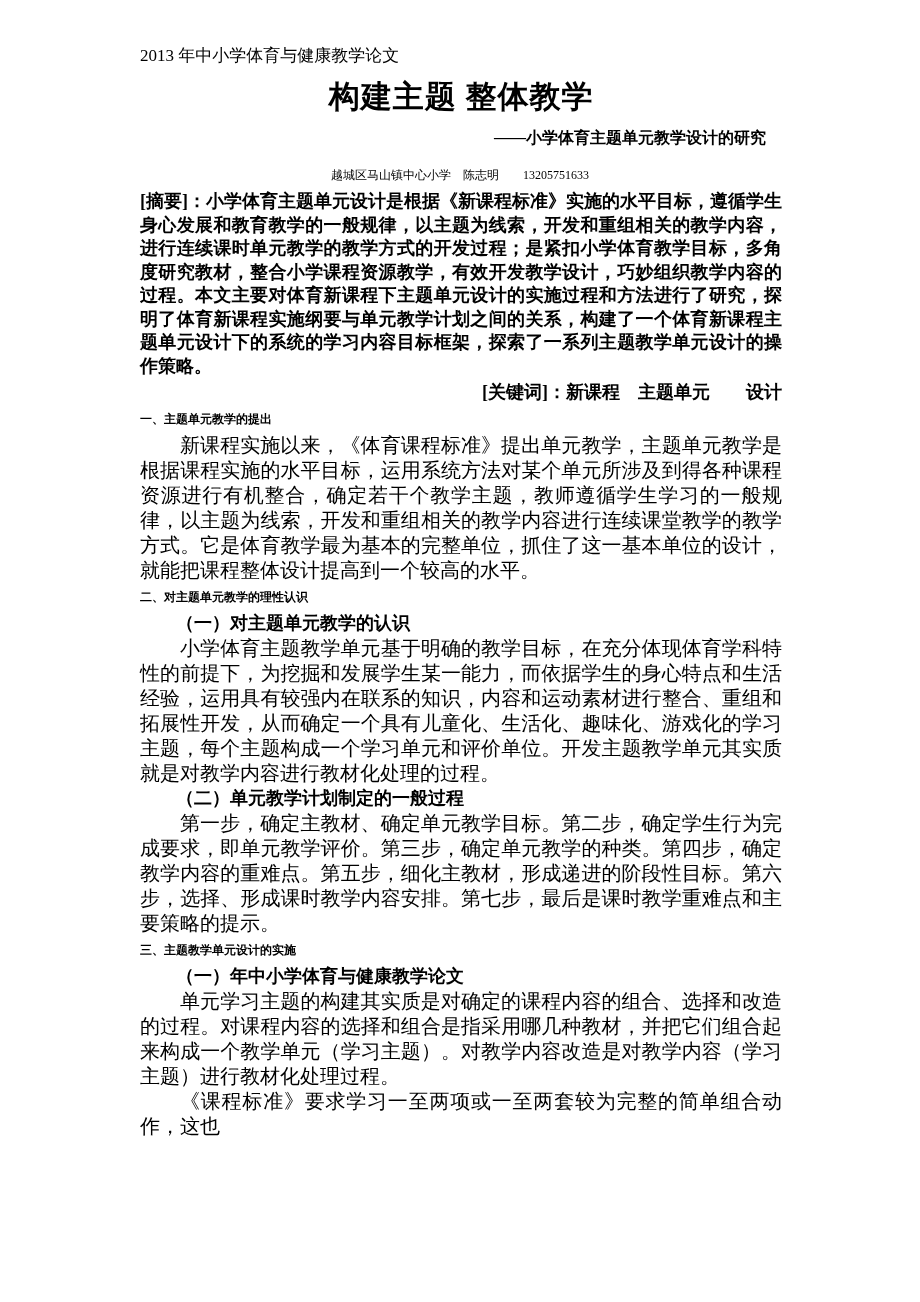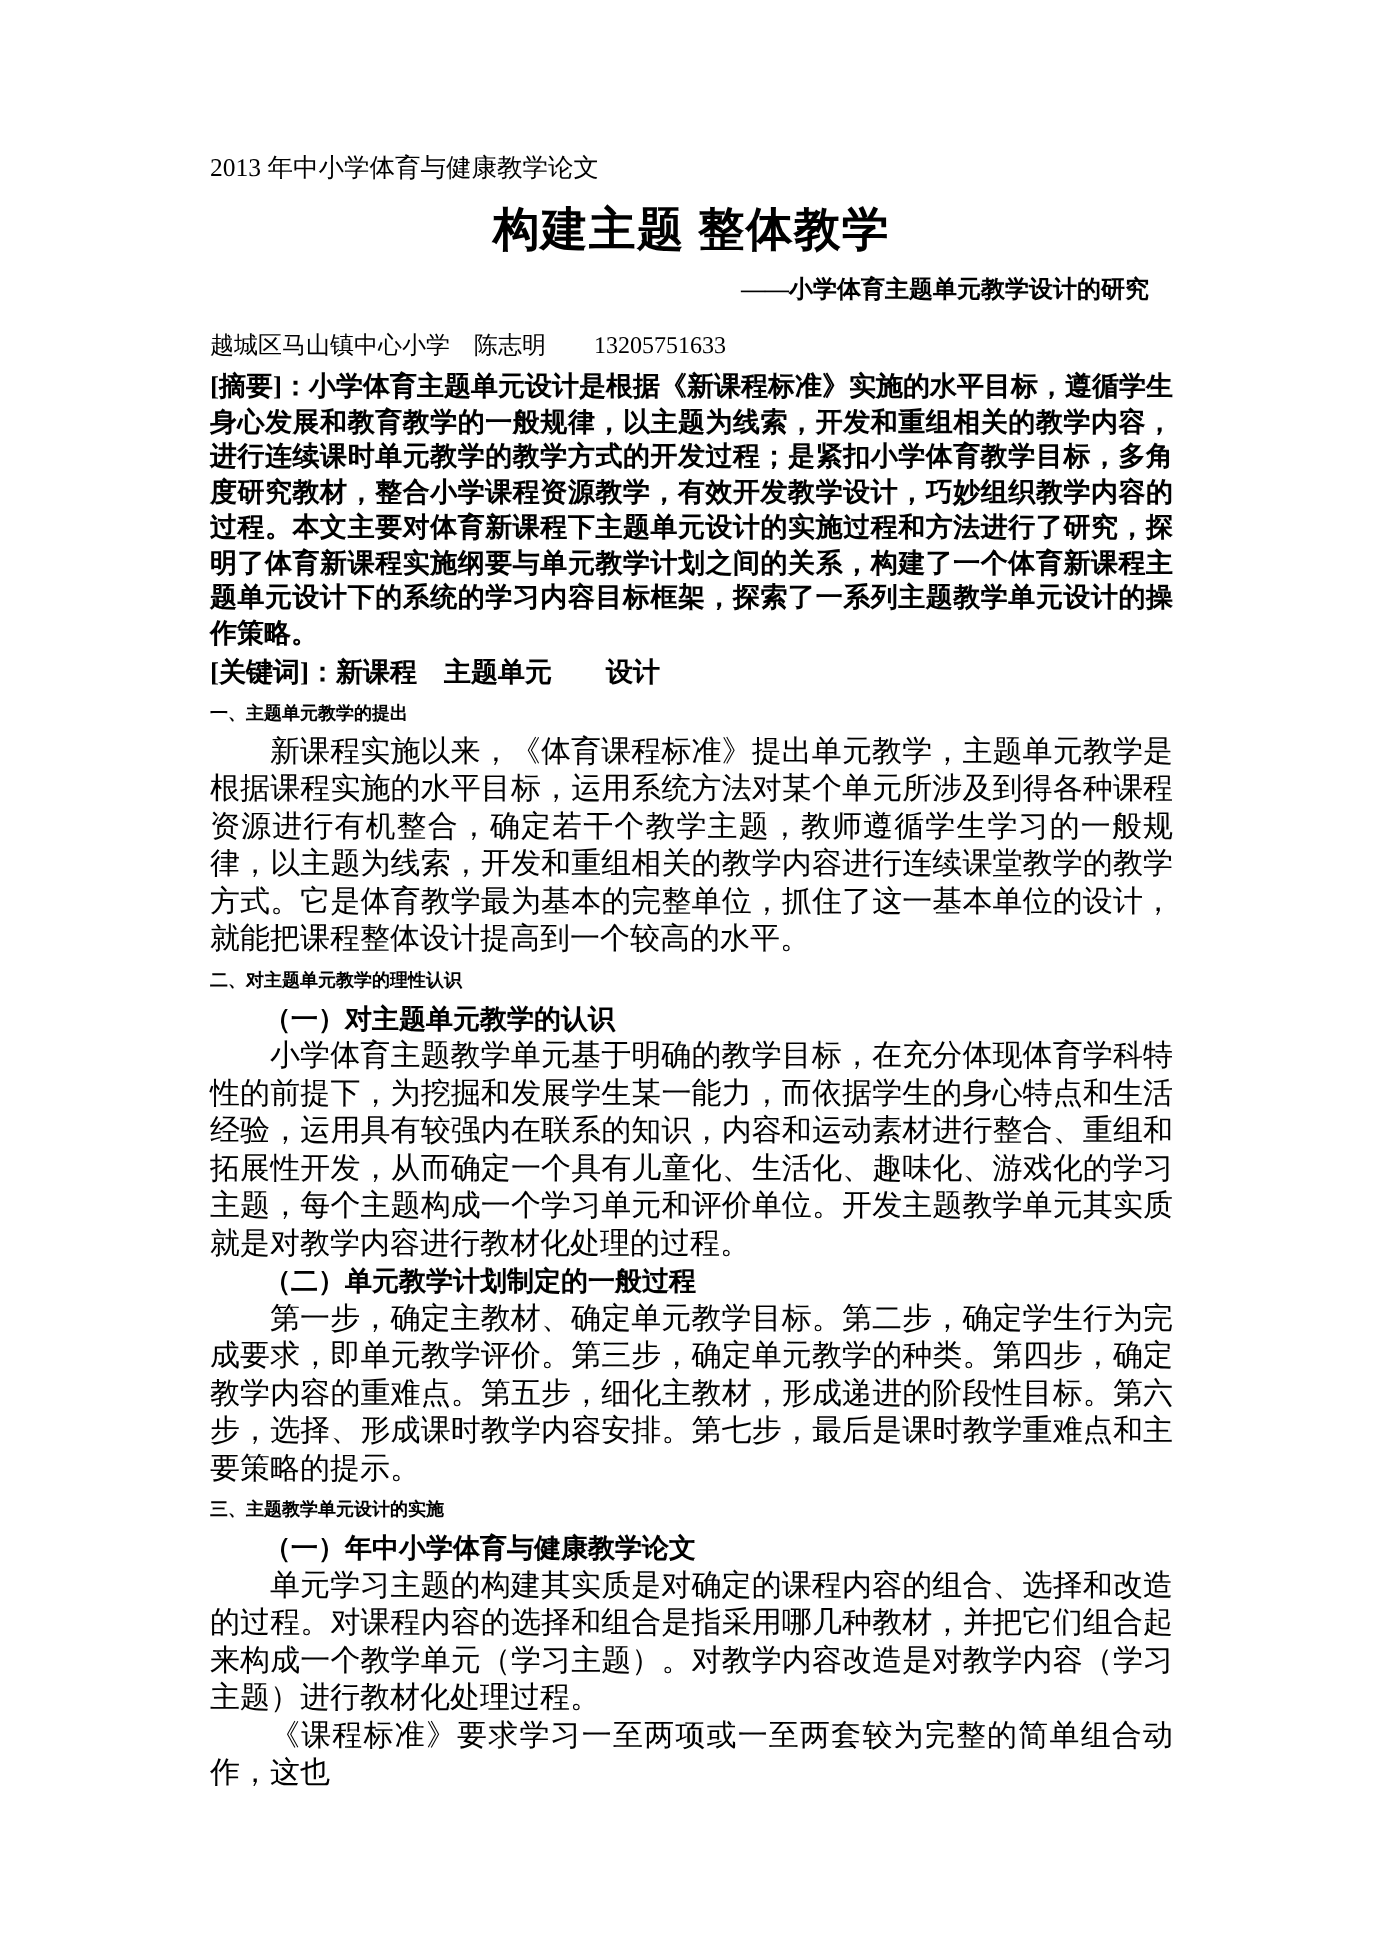--- a/index.html
+++ b/index.html
@@ -11,21 +11,21 @@
   body {
     width: 920px;
     height: 1302px;
     overflow: hidden;
     color: #000000;
     font-family: "Liberation Serif", "DejaVu Serif", serif;
   }
   .page {
     width: 920px;
     height: 1302px;
-    padding: 100px 138px 40px 140px;
+    padding: 44px 138px 40px 140px;
   }
   .header-note {
     font-size: 17px;
     line-height: 24px;
     margin-bottom: 8px;
   }
   .title {
     font-size: 31px;
     font-weight: bold;
     text-align: center;
@@ -35,38 +35,39 @@
   }
   .subtitle {
     font-size: 16px;
     font-weight: bold;
     text-align: right;
     padding-right: 16px;
     line-height: 28px;
     margin-bottom: 12px;
   }
   .author-line {
-    font-size: 16px;
-    text-align: left;
+    font-size: 12px;
+    text-align: center;
     padding-right: 2px;
     line-height: 22px;
     margin-bottom: 4px;
   }
   .abstract {
     font-size: 18px;
     font-weight: bold;
     line-height: 23.5px;
     text-align: justify;
     margin: 0;
   }
   .keywords {
     font-size: 18px;
     font-weight: bold;
     line-height: 25px;
     margin: 2px 0 0 0;
+    text-align: right;
   }
   h2.sec {
     font-size: 12px;
     font-weight: bold;
     line-height: 27px;
     margin: 1px 0 0 0;
   }
   h3.sub {
     font-size: 18px;
     font-weight: bold;

